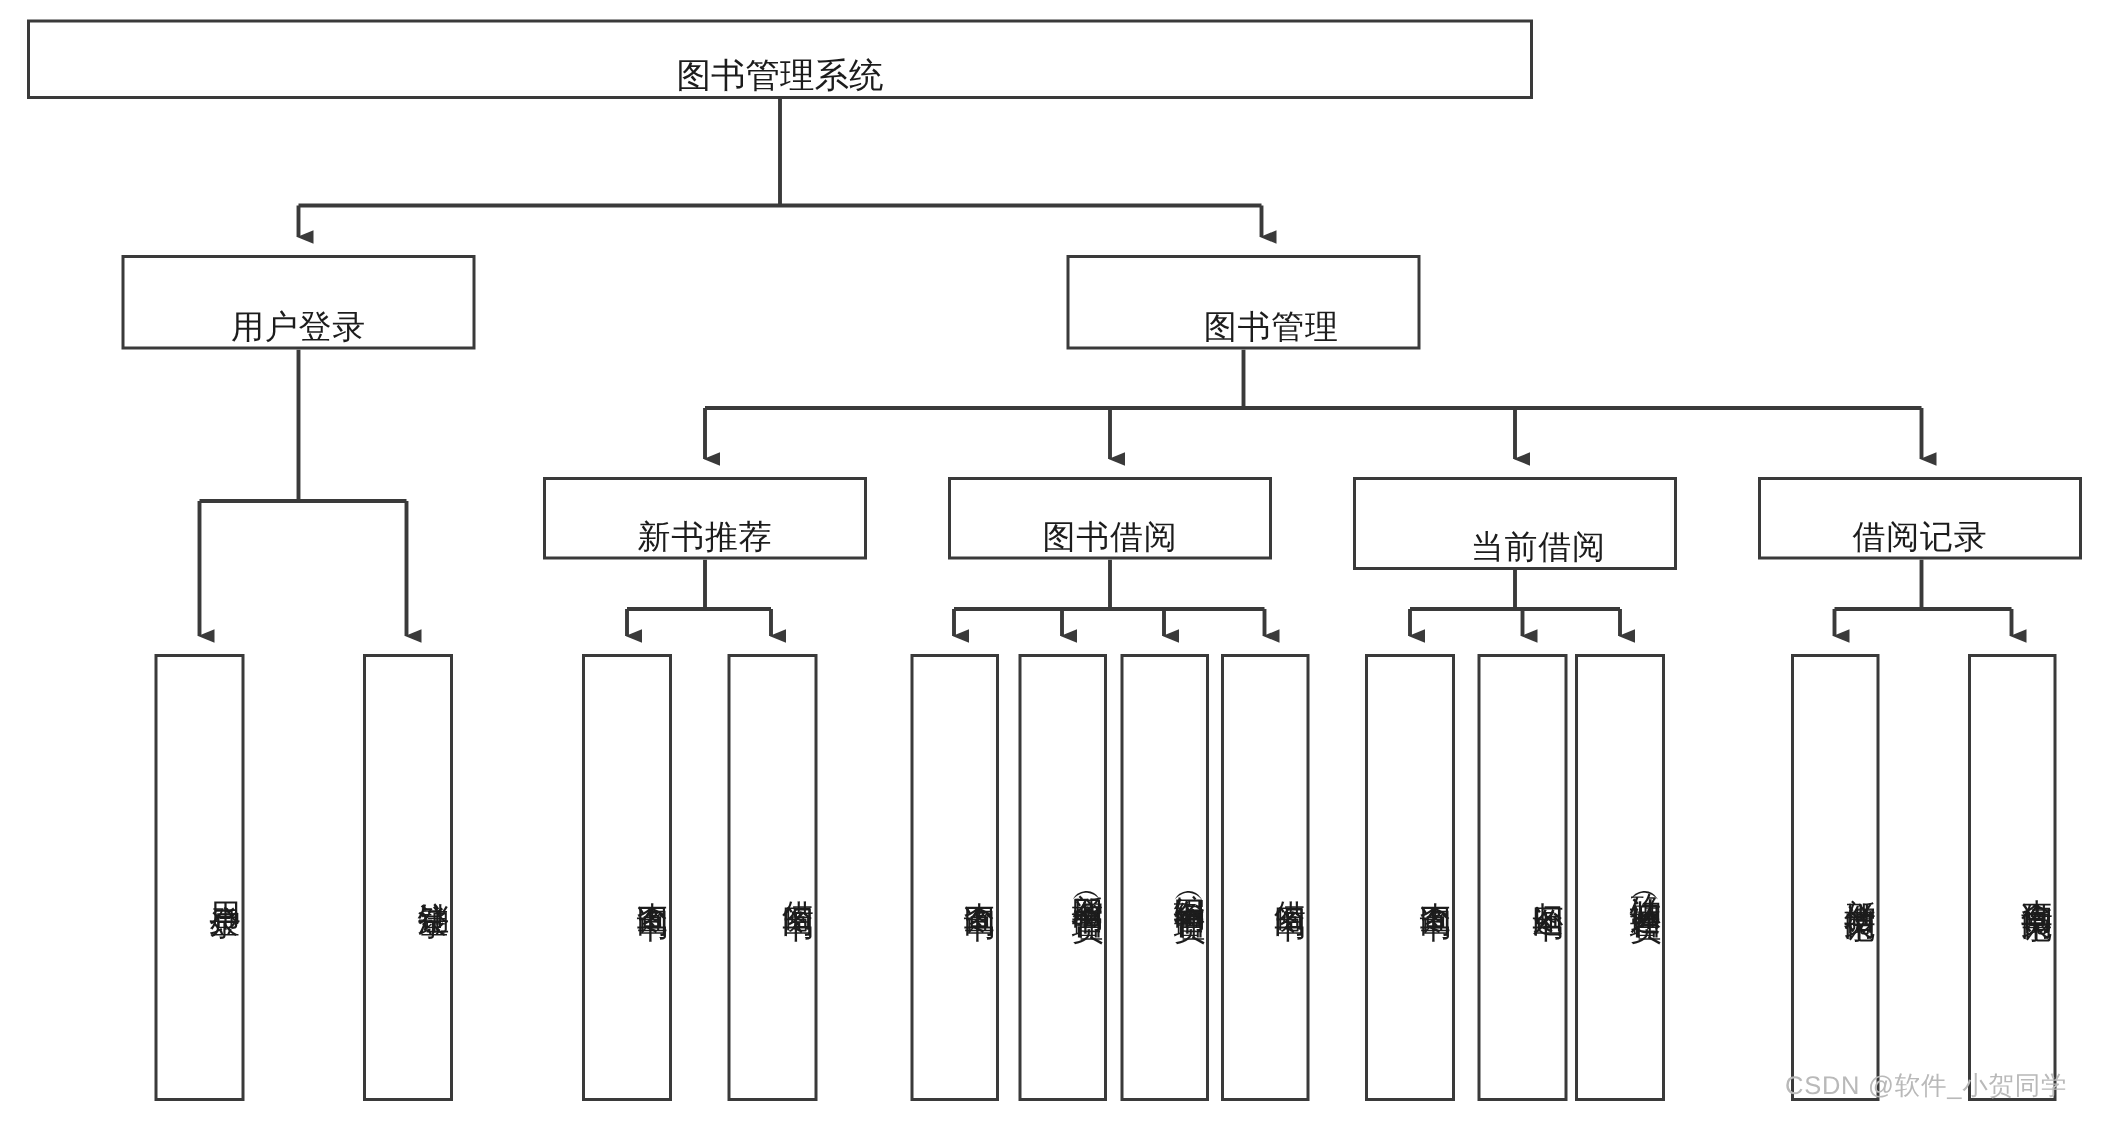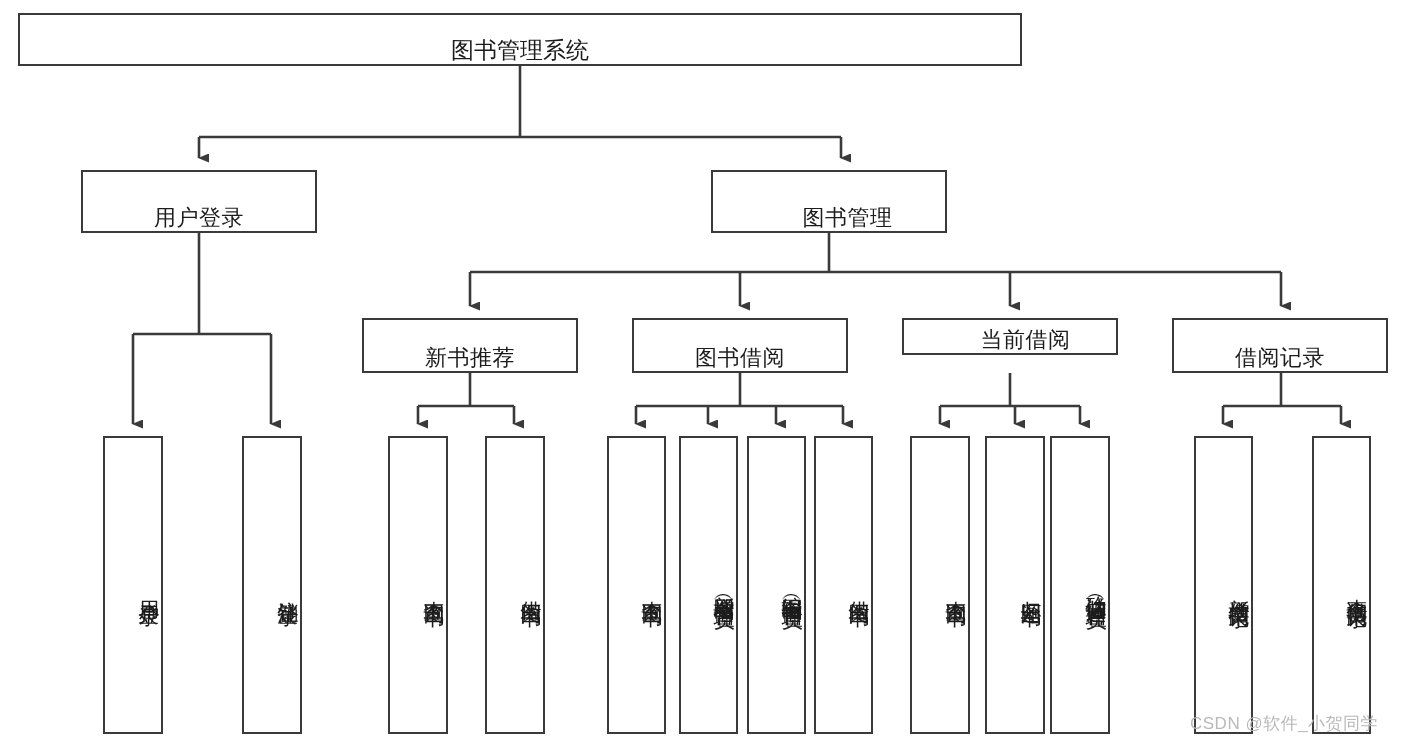--- a/index.html
+++ b/index.html
@@ -133,21 +133,21 @@
   <div class="node h" style="left:711px; top:170px; width:236px; height:63px;padding-left:37px;">
     <span>图书管理</span>
   </div>
 
   <div class="node h" style="left:632px; top:318px; width:216px; height:55px;">
     <span>图书借阅</span>
   </div>
   <div class="node h" style="left:362px; top:318px; width:216px; height:55px;">
     <span>新书推荐</span>
   </div>
-  <div class="node h" style="left:902px; top:318px; width:216px; height:37px;padding-left:31px;">
+  <div class="node h" style="left:902px; top:318px; width:216px; height:62px;padding-left:31px;">
     <span>当前借阅</span>
   </div>
   <div class="node h" style="left:1172px; top:318px; width:216px; height:55px;">
     <span>借阅记录</span>
   </div>
 
   <div class="node v" style="left:103px; top:436px; width:60px; height:298px;">
     <span class="vtext">用户登录</span>
   </div>
   <div class="node v" style="left:242px; top:436px; width:60px; height:298px;">

